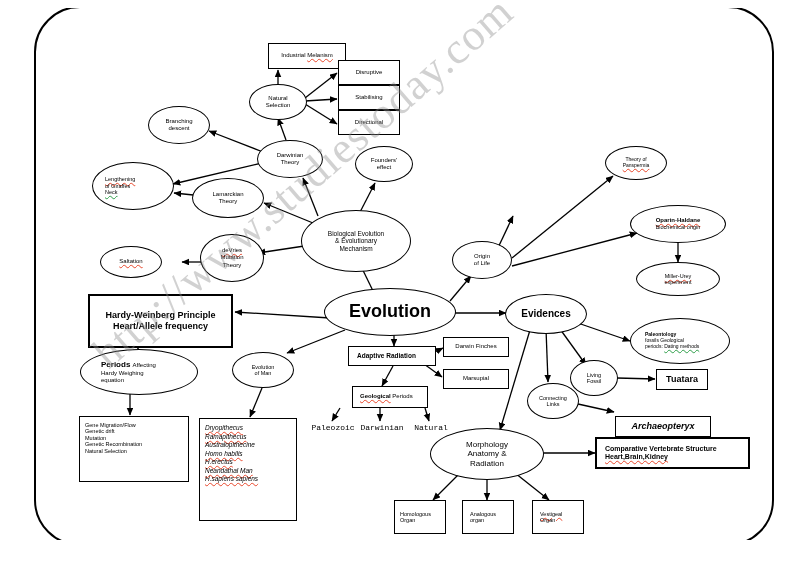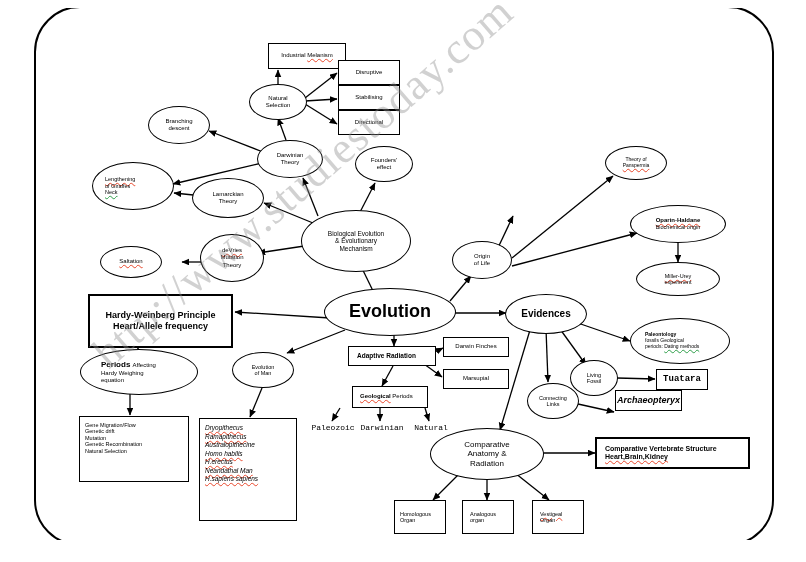--- a/index.html
+++ b/index.html
@@ -302,30 +302,30 @@
     <span class="ln bold">Paleontology</span>
     <span class="ln">fossils  Geological</span>
     <span class="ln"><span>periods:  </span><span class="sqg">Dating methods</span></span>
   </div>
 
   <div class="node ellipse f55" style="left:570px;top:360px;width:48px;height:36px;">
     <span class="ln">Living</span>
     <span class="ln">Fossil</span>
   </div>
 
-  <div class="node rect f9 bold" style="left:656px;top:369px;width:52px;height:21px;font-family:Liberation Mono, monospace;">
+  <div class="node rect f9 bold" style="left:656px;top:369px;width:52px;height:21px;">
     <span class="ln">Tuatara</span>
   </div>
 
   <div class="node ellipse f55" style="left:527px;top:383px;width:52px;height:36px;">
     <span class="ln">Connecting</span>
     <span class="ln">Links</span>
   </div>
 
-  <div class="node rect f9 bold ital" style="left:615px;top:390px;width:67px;height:21px;">
+  <div class="node rect f9 bold ital" style="left:615px;top:416px;width:96px;height:21px;">
     <span class="ln">Archaeopteryx</span>
   </div>
 
   <div class="node rect thick f9 bold" style="left:88px;top:294px;width:145px;height:54px;">
     <span class="ln">Hardy-Weinberg Principle</span>
     <span class="ln">Heart/Allele frequency</span>
   </div>
 
   <div class="node ellipse f6 align-left" style="left:80px;top:349px;width:118px;height:46px;padding-left:20px;">
     <span class="ln"><span class="f8 bold">Periods </span><span>Affecting</span></span>
@@ -376,21 +376,21 @@
     <span class="ln">Paleozoic</span>
   </div>
   <div class="node bare f8" style="left:355px;top:421px;width:54px;height:14px;">
     <span class="ln">Darwinian</span>
   </div>
   <div class="node bare f8" style="left:404px;top:421px;width:54px;height:14px;">
     <span class="ln">Natural</span>
   </div>
 
   <div class="node ellipse f8" style="left:430px;top:428px;width:114px;height:52px;">
-    <span class="ln">Comparative</span>
+    <span class="ln">Morphology</span>
     <span class="ln">Anatomy &amp;</span>
     <span class="ln">Radiation</span>
   </div>
 
   <div class="node rect f55 align-left" style="left:394px;top:500px;width:52px;height:34px;padding-left:5px;">
     <span class="ln">Homologous</span>
     <span class="ln">Organ</span>
   </div>
 
   <div class="node rect f55 align-left" style="left:462px;top:500px;width:52px;height:34px;padding-left:7px;">

